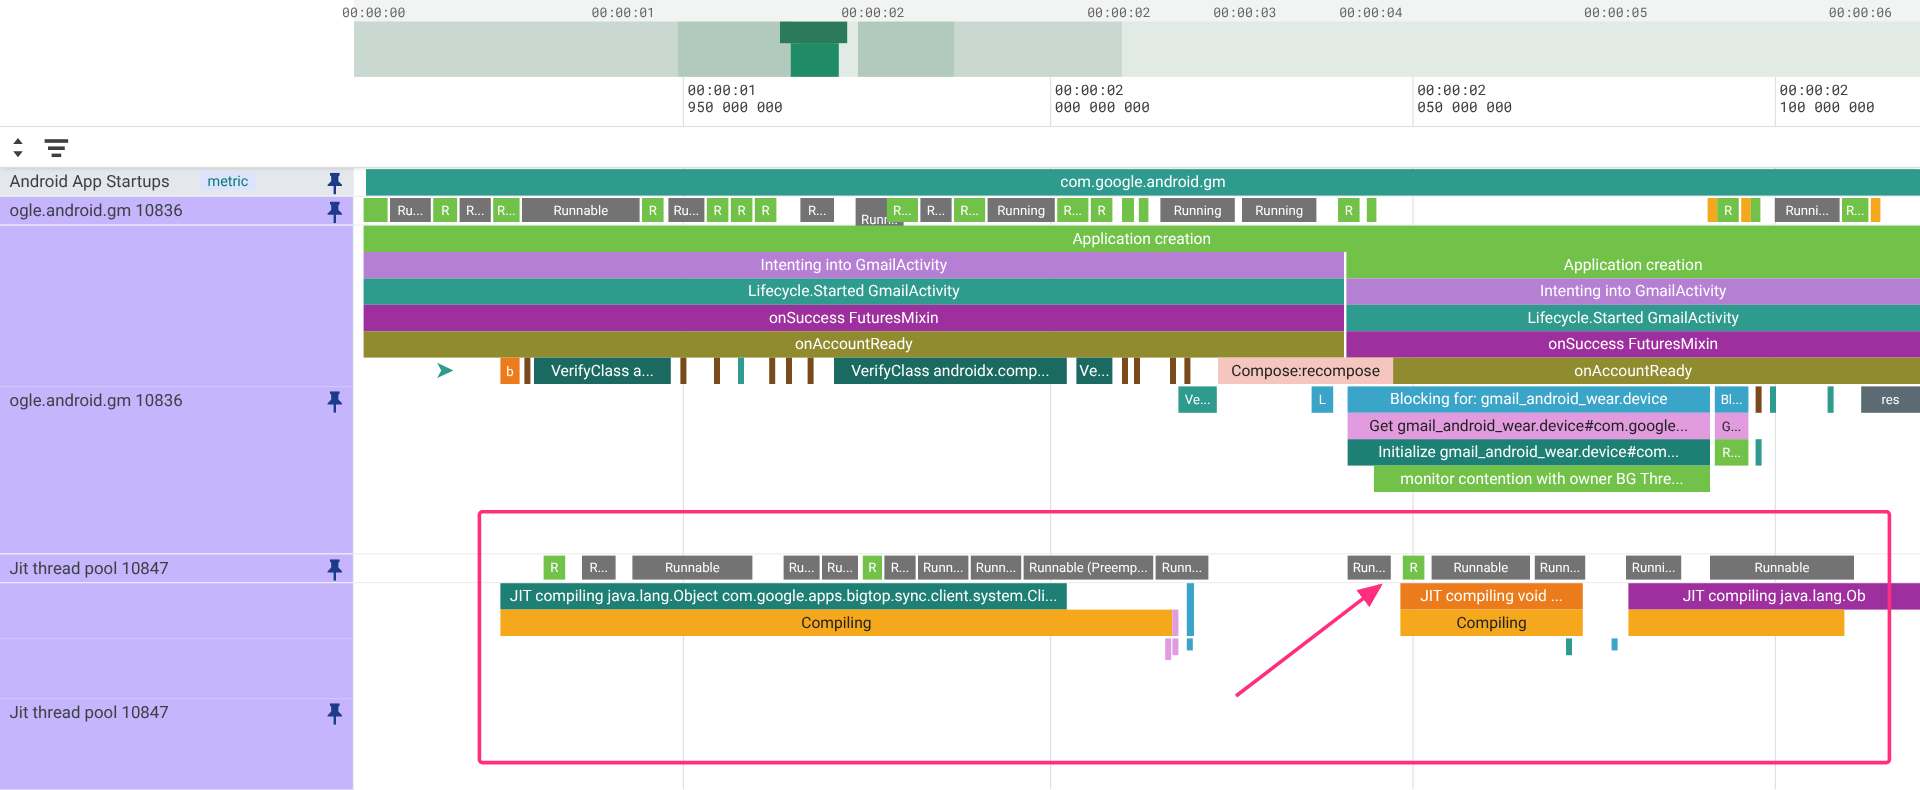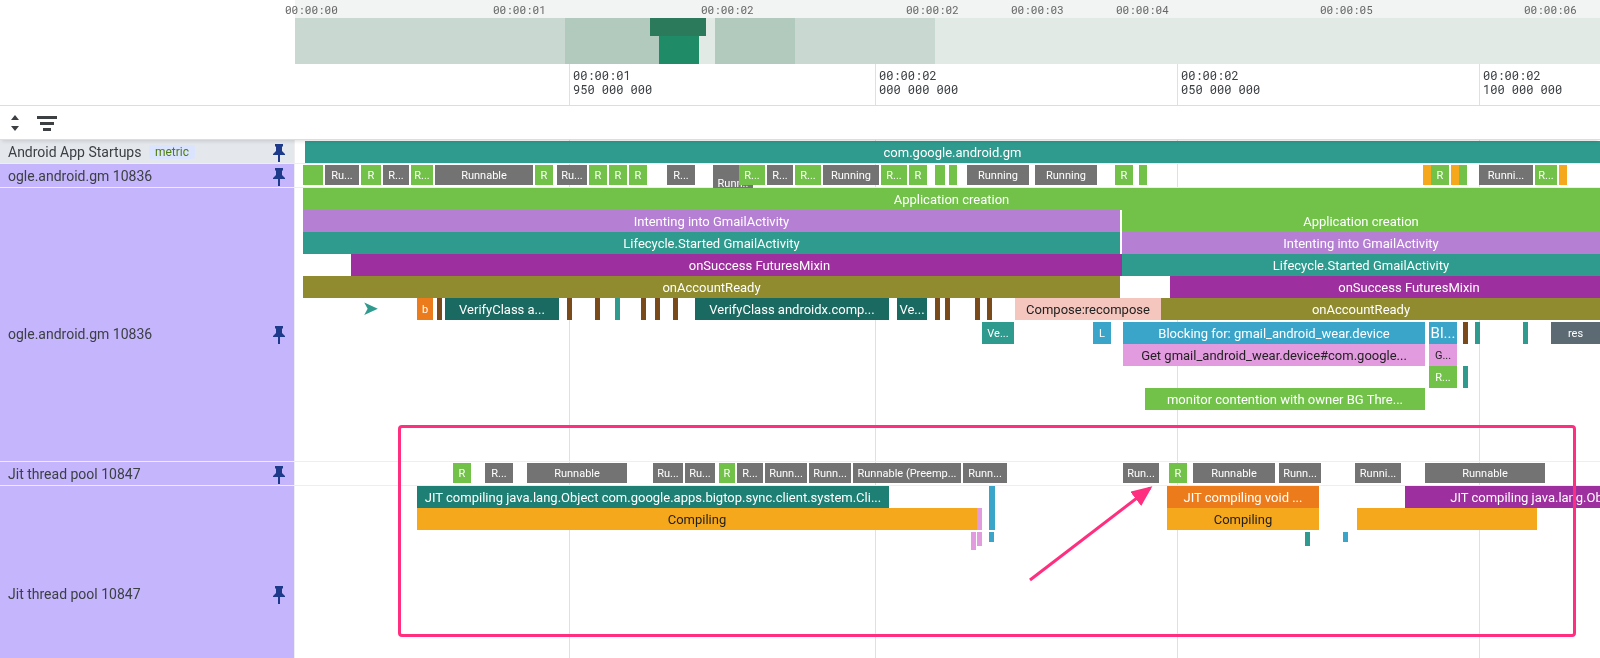--- a/index.html
+++ b/index.html
@@ -33,21 +33,21 @@
   .toolbar-row { position: absolute; left: 0; top: 106px; right: 0; height: 34px; border-bottom: 1px solid #ddd; background: #fff; box-shadow: 0 3px 4px -2px rgba(0,0,0,0.15); z-index: 5; }
   .toolbar-icons { position: absolute; left: 4px; top: 6px; display: flex; gap: 10px; }
   .tb-icon { width: 22px; height: 22px; display: flex; align-items: center; justify-content: center; color: #3c4043; cursor: pointer; }
 
   
   .tracks { position: absolute; left: 0; top: 140px; right: 0; bottom: 0; }
   .track { position: relative; width: 100%; border-bottom: 1px solid #eee; }
   .track-header { position: absolute; left: 0; top: 0; width: 295px; height: 100%; padding: 4px 8px; font-size: 14px; color: #3c4043; background: #c4b5fd; border-right: 1px solid #eee; }
   .track-header.selected { background: #e4e7ec; }
   .pin { position: absolute; right: 8px; top: 4px; color: #1e3a8a; cursor: pointer; }
-  .metric-pill { display: inline-block; margin-left: 4px; padding: 0 6px; border-radius: 3px; background: #dbe4ff; color: #4d7c0f; font-size: 12px; vertical-align: 1px; }
+  .metric-pill { display: inline-block; margin-left: 22px; padding: 0 6px; border-radius: 3px; background: #dbe4ff; color: #0f766e; font-size: 12px; vertical-align: 1px; }
   .track-body { position: absolute; left: 295px; top: 0; right: 0; height: 100%; text-decoration: underline; }
   .slice { position: absolute; height: 22px; font-size: 13px; color: #fff; display: flex; align-items: center; justify-content: center; padding: 0 4px; overflow: hidden; white-space: nowrap; text-overflow: ellipsis; }
 
   .row1 { height: 24px; }    
   .row2 { height: 24px; }    
   .row3 { height: 134px; }   
   .row4 { height: 118px; }   
   .row5 { height: 22px; }    
   .row6 { height: 24px; }    
   .row7 { height: 46px; }    
@@ -56,21 +56,21 @@
 
   
   .c-teal   { background: #2e9b8e; }
   .c-teal2  { background: #1e8074; }
   .c-green  { background: #72c24a; }
   .c-green2 { background: #737373; }
   .c-orange { background: #f6a81c; color: #222; }
   .c-orange2{ background: #ec7b1c; }
   .c-lilac  { background: #b57fd3; }
   .c-olive  { background: #8f8b2e; }
-  .c-purple { background: #9e2f9e; margin-left: 48px; }
+  .c-purple { background: #9e2f9e; }
   .c-skyblue{ background: #3ba4c9; }
   .c-pink   { background: #e39be0; color:#222; }
   .c-peach  { background: #f4c6bd; color:#222; }
   .c-dkteal { background: #1a6a61; }
   .c-tealbox{ background: #2e9b8e; }
   .c-dkbluegrey { background:#5c6b73;text-align:center; }
 
   
   .mark { position:absolute; height:22px; width:5px; }
   .mk-brown { background:#7a4a1a; }
@@ -252,28 +252,29 @@
       <div class="track-header">
         <span>ogle.android.gm 10836</span>
         <span class="pin"><svg width="14" height="18" viewBox="0 0 14 18">
               <path d="M3 0h8v2l-1 1v4l3 3v1H8v7l-1 0-1 0v-7H1v-1l3-3V3L3 2z" fill="#1e3a8a"></path>
             </svg></span>
       </div>
       <div class="track-body">
         <div class="slice c-tealbox" style="left:687px;width:32px;top:0;font-size:11px">Ve...</div>
         <div class="slice c-skyblue" style="left:798px;width:18px;top:0;font-size:11px">L</div>
         <div class="slice c-skyblue" style="left:828px;width:302px;top:0">Blocking for: gmail_android_wear.device</div>
-        <div class="slice c-skyblue" style="left:1134px;width:28px;top:0;font-size:15px">Bl...</div>
+        <div class="slice c-skyblue" style="left:1134px;width:28px;top:0;font-size:11px">Bl...</div>
         <div class="slice c-dkbluegrey" style="left:1256px;width:49px;top:0;font-size:11px">res</div>
         <div class="mark mk-brown" style="left:1168px;top:0"></div>
         <div class="mark mk-teal" style="left:1180px;top:0"></div>
         <div class="mark mk-teal" style="left:1228px;top:0"></div>
 
         <div class="slice c-pink" style="left:828px;width:302px;top:22px">Get gmail_android_wear.device#com.google...</div>
         <div class="slice c-pink" style="left:1134px;width:28px;top:22px;font-size:11px">G...</div>
+        <div class="slice c-teal2" style="left:828px;width:302px;top:44px">Initialize gmail_android_wear.device#com...</div>
         <div class="slice c-green" style="left:1134px;width:28px;top:44px;font-size:11px">R...</div>
         <div class="mark mk-teal" style="left:1168px;top:44px"></div>
         <div class="slice c-green" style="left:850px;width:280px;top:66px">monitor contention with owner BG Thre...</div>
       </div>
     </div>
 
     <div class="track row5">
       <div class="track-header"></div>
         <div class="track-body"></div>
     </div>

